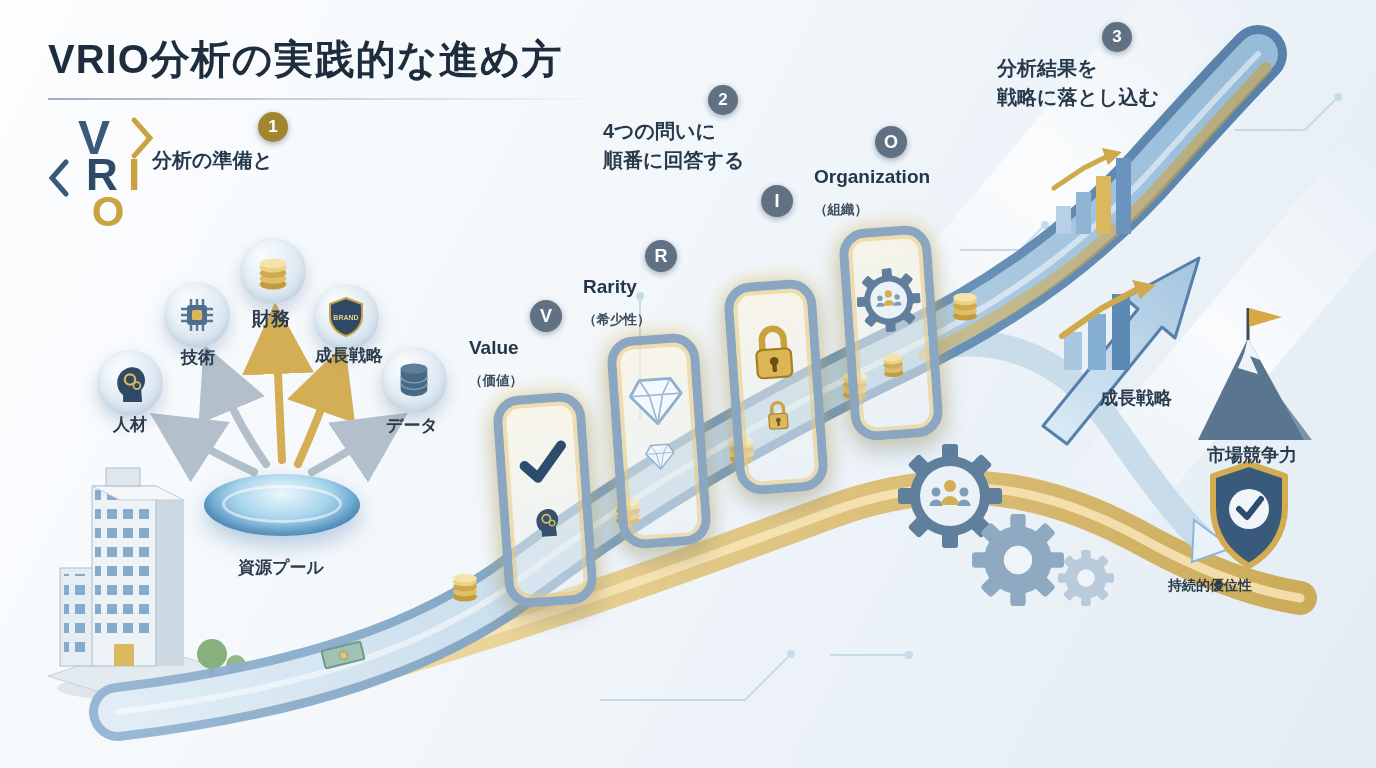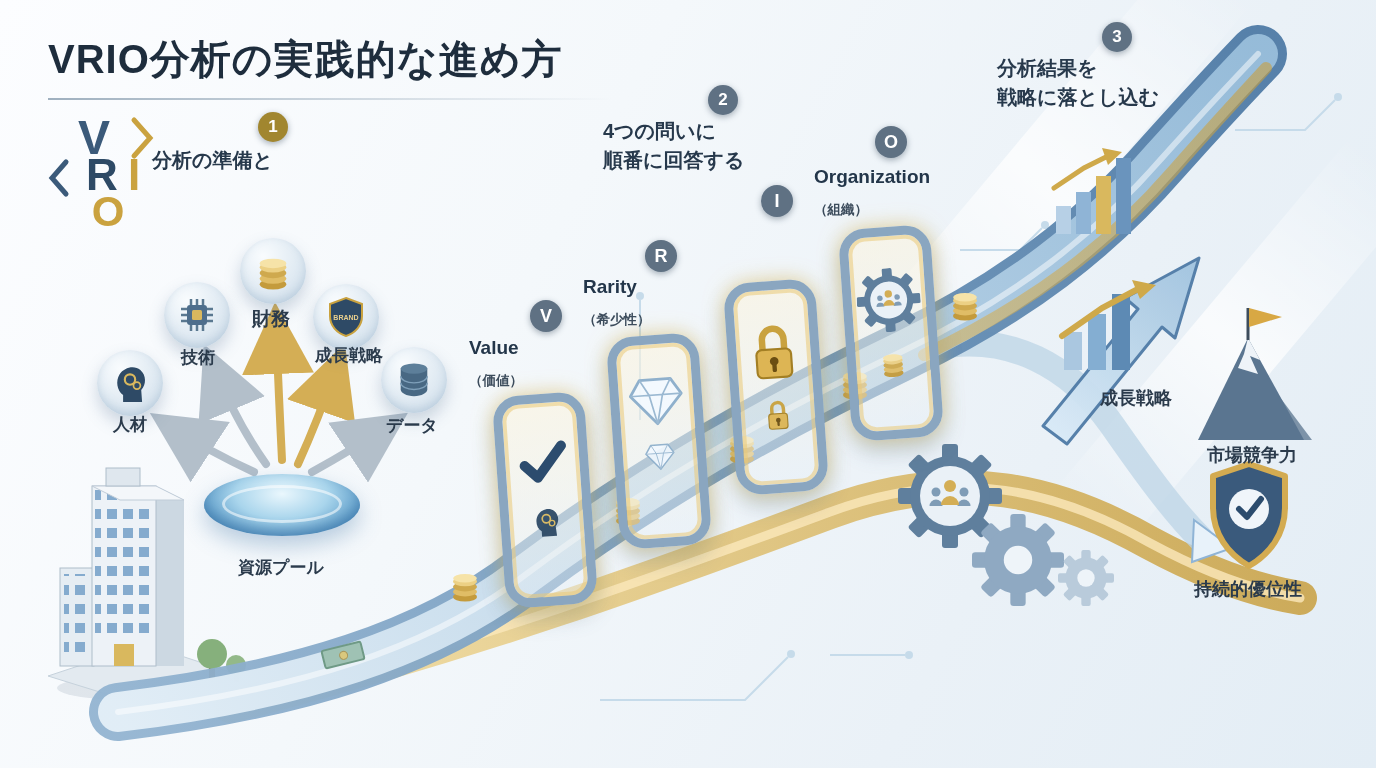--- a/index.html
+++ b/index.html
@@ -384,15 +384,15 @@
     <rect x="50.5" y="10" width="3" height="32" fill="#3c4c5c"></rect>
     <polygon points="53,10 86,19 53,29" fill="#d8a844"></polygon>
   </svg>
   <div class="lbl" style="left:1177px;top:443px;width:150px;font-size:18px">市場競争力</div>
 
   <svg class="abs" style="left:1206px;top:460px;z-index:2" width="86" height="110" viewBox="0 0 86 110">
     <path d="M43 4 L79 16 V47 C79 74 64 94 43 106 C22 94 7 74 7 47 V16 Z" fill="#3a5a7c" stroke="#d3ab51" stroke-width="6" stroke-linejoin="round"></path>
     <circle cx="43" cy="49" r="20" fill="#f0f5fa"></circle>
     <path d="M33 49 L41 57 L55 39" fill="none" stroke="#2c4c6e" stroke-width="6" stroke-linecap="round" stroke-linejoin="round"></path>
   </svg>
-  <div class="lbl" style="left:1168px;top:577px;width:160px;font-size:18px">持続的優位性</div>
+  <div class="lbl" style="left:1130px;top:577px;width:160px;font-size:14px">持続的優位性</div>
 
 </div>
 
 </body></html>

